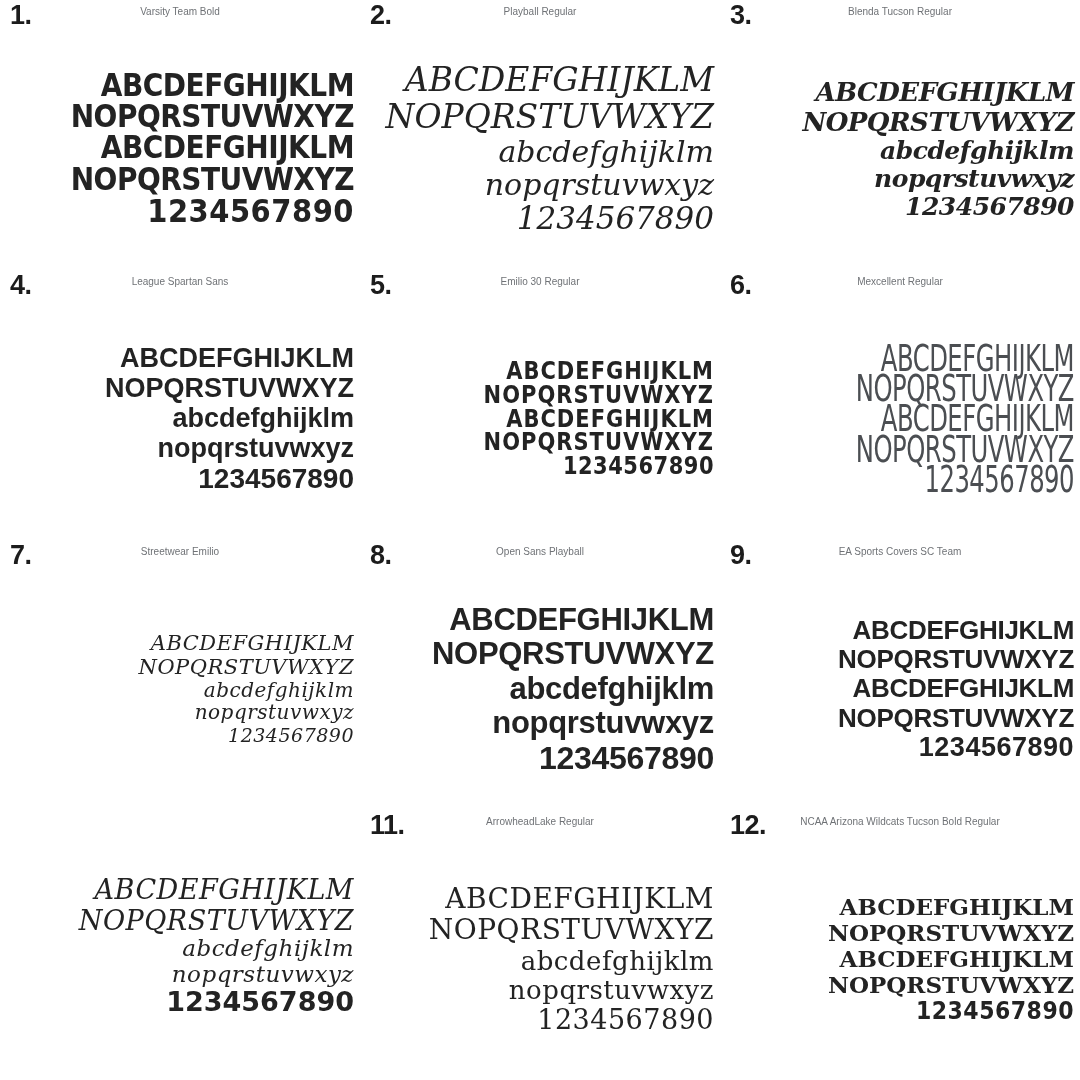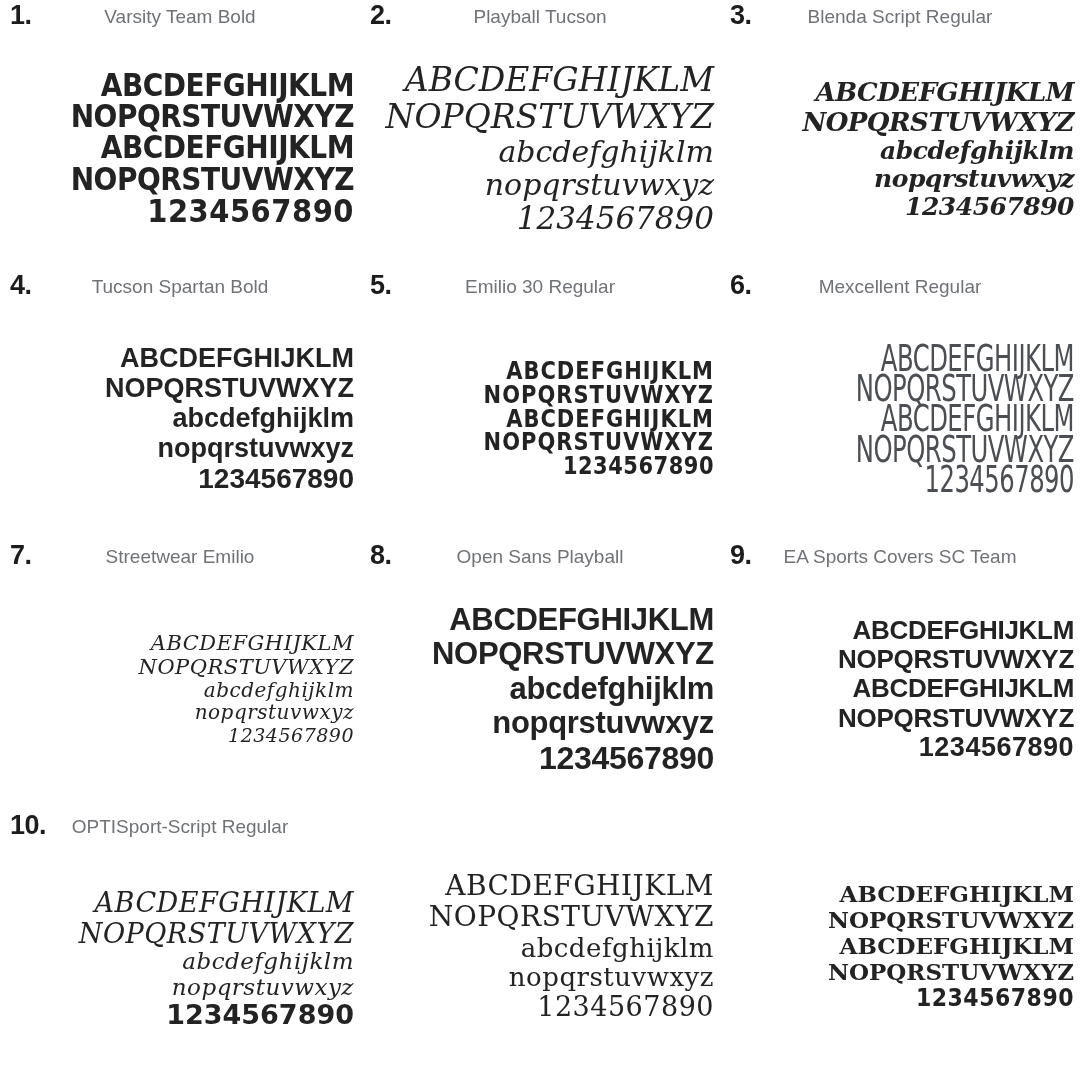--- a/index.html
+++ b/index.html
@@ -45,21 +45,21 @@
     top: -2px;
     font-family: "Liberation Sans", sans-serif;
     font-weight: bold;
     font-size: 27px;
     letter-spacing: -0.5px;
     color: #1c1c1c;
     line-height: 1;
   }
   .fname {
     font-family: "Liberation Sans", sans-serif;
-    font-size: 19px;
+    font-size: 10px;
     color: #6f7276;
     text-align: center;
     line-height: 1.15;
     padding: 2px 0 0 0;
     max-width: 94%;
   }
   .lines {
     width: 100%;
     display: flex;
     flex-direction: column;
@@ -143,47 +143,47 @@
         <div class="ln uc">ABCDEFGHIJKLM</div>
         <div class="ln uc">NOPQRSTUVWXYZ</div>
         <div class="ln uc">ABCDEFGHIJKLM</div>
         <div class="ln uc">NOPQRSTUVWXYZ</div>
         <div class="ln n">1234567890</div>
       </div>
     </div>
     <div class="cell f2">
       <div class="head">
         <div class="num">2.</div>
-        <div class="fname">Playball Tucson</div>
+        <div class="fname">Playball Regular</div>
       </div>
       <div class="lines">
         <div class="ln uc">ABCDEFGHIJKLM</div>
         <div class="ln uc">NOPQRSTUVWXYZ</div>
         <div class="ln lc">abcdefghijklm</div>
         <div class="ln lc">nopqrstuvwxyz</div>
         <div class="ln n">1234567890</div>
       </div>
     </div>
     <div class="cell f3">
       <div class="head">
         <div class="num">3.</div>
-        <div class="fname">Blenda Script Regular</div>
+        <div class="fname">Blenda Tucson Regular</div>
       </div>
       <div class="lines">
         <div class="ln uc">ABCDEFGHIJKLM</div>
         <div class="ln uc">NOPQRSTUVWXYZ</div>
         <div class="ln lc">abcdefghijklm</div>
         <div class="ln lc">nopqrstuvwxyz</div>
         <div class="ln n">1234567890</div>
       </div>
     </div>
     <div class="cell f4">
       <div class="head">
         <div class="num">4.</div>
-        <div class="fname">Tucson Spartan Bold</div>
+        <div class="fname">League Spartan Sans</div>
       </div>
       <div class="lines">
         <div class="ln uc">ABCDEFGHIJKLM</div>
         <div class="ln uc">NOPQRSTUVWXYZ</div>
         <div class="ln lc">abcdefghijklm</div>
         <div class="ln lc">nopqrstuvwxyz</div>
         <div class="ln n">1234567890</div>
       </div>
     </div>
     <div class="cell f5">
@@ -245,42 +245,46 @@
       </div>
       <div class="lines">
         <div class="ln uc">ABCDEFGHIJKLM</div>
         <div class="ln uc">NOPQRSTUVWXYZ</div>
         <div class="ln uc">ABCDEFGHIJKLM</div>
         <div class="ln uc">NOPQRSTUVWXYZ</div>
         <div class="ln n">1234567890</div>
       </div>
     </div>
     <div class="cell f10">
-      <div class="head">
-        <div class="num">10.</div>
-        <div class="fname">OPTISport-Script Regular</div>
-      </div>
       <div class="lines">
         <div class="ln uc">ABCDEFGHIJKLM</div>
         <div class="ln uc">NOPQRSTUVWXYZ</div>
         <div class="ln lc">abcdefghijklm</div>
         <div class="ln lc">nopqrstuvwxyz</div>
         <div class="ln n">1234567890</div>
       </div>
     </div>
     <div class="cell f11">
+      <div class="head">
+        <div class="num">11.</div>
+        <div class="fname">ArrowheadLake Regular</div>
+      </div>
       <div class="lines">
         <div class="ln uc">ABCDEFGHIJKLM</div>
         <div class="ln uc">NOPQRSTUVWXYZ</div>
         <div class="ln lc">abcdefghijklm</div>
         <div class="ln lc">nopqrstuvwxyz</div>
         <div class="ln n">1234567890</div>
       </div>
     </div>
     <div class="cell f12">
+      <div class="head">
+        <div class="num">12.</div>
+        <div class="fname">NCAA Arizona Wildcats Tucson Bold Regular</div>
+      </div>
       <div class="lines">
         <div class="ln uc">ABCDEFGHIJKLM</div>
         <div class="ln uc">NOPQRSTUVWXYZ</div>
         <div class="ln uc">ABCDEFGHIJKLM</div>
         <div class="ln uc">NOPQRSTUVWXYZ</div>
         <div class="ln n">1234567890</div>
       </div>
     </div>
   </div>
 

